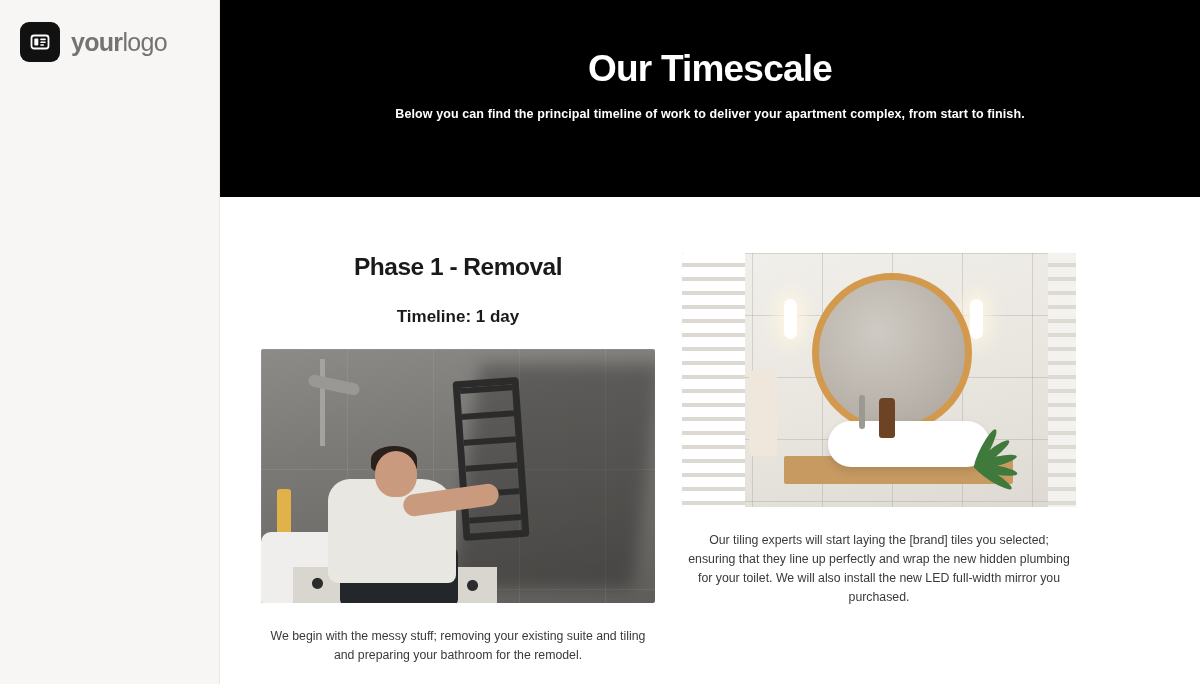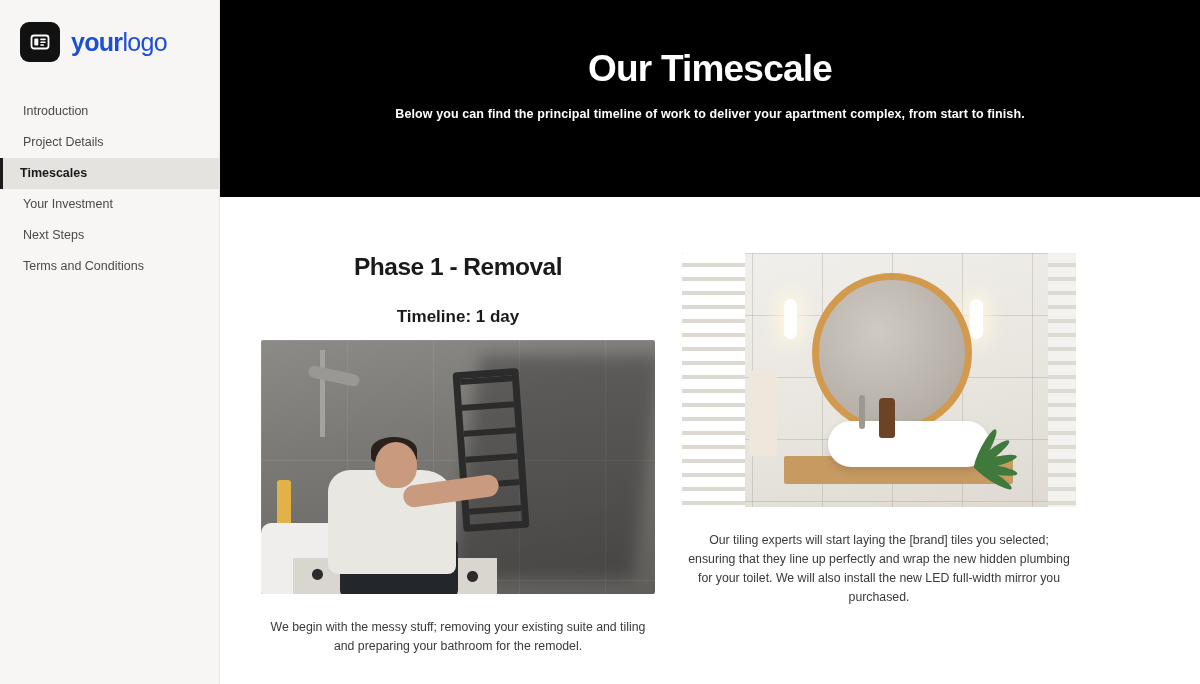--- a/index.html
+++ b/index.html
@@ -40,21 +40,21 @@
     border-radius: 9px;
     background: #111111;
     display: flex;
     align-items: center;
     justify-content: center;
   }
   .logo-mark svg { display: block; }
   .logo-text {
     font-size: 25px;
     letter-spacing: -0.7px;
-    color: #1d4ed8;
+    color: #737373;
   }
   .logo-text .b { font-weight: 700; }
   .logo-text .l { font-weight: 400; }
 
   .nav { display: flex; flex-direction: column; }
   .nav-item {
     font-size: 12.5px;
     color: #4a4a4a;
     padding: 8px 20px;
     line-height: 1.2;
@@ -107,21 +107,21 @@
     font-weight: 700;
     color: #1a1a1a;
     letter-spacing: -0.5px;
     margin-bottom: 26px;
   }
   .phase h3 {
     text-align: center;
     font-size: 17px;
     font-weight: 700;
     color: #1a1a1a;
-    margin-bottom: 13px;
+    margin-bottom: 22px;
   }
   .photo {
     width: 394px;
     height: 254px;
     border-radius: 2px;
     overflow: hidden;
     position: relative;
   }
   .phase-caption {
     font-size: 12.3px;
@@ -275,28 +275,20 @@
           <rect x="10.2" y="6.6" width="5.6" height="1.6" rx="0.8" fill="#ffffff"></rect>
           <rect x="10.2" y="9.4" width="5.6" height="1.6" rx="0.8" fill="#ffffff"></rect>
           <rect x="10.2" y="12.2" width="4" height="1.6" rx="0.8" fill="#ffffff"></rect>
         </svg>
       </span>
       <span class="logo-text">
         <span class="b">your</span><span class="l">logo</span>
       </span>
     </div>
 
-    <nav class="nav">
-      <div class="nav-item">Introduction</div>
-      <div class="nav-item">Project Details</div>
-      <div class="nav-item active">Timescales</div>
-      <div class="nav-item">Your Investment</div>
-      <div class="nav-item">Next Steps</div>
-      <div class="nav-item">Terms and Conditions</div>
-    </nav>
   </aside>
 
   <main class="main">
 
     <header class="hero">
       <h1>Our Timescale</h1>
       <p>Below you can find the principal timeline of work to deliver your apartment complex, from start to finish.</p>
     </header>
 
     <section class="phases">

